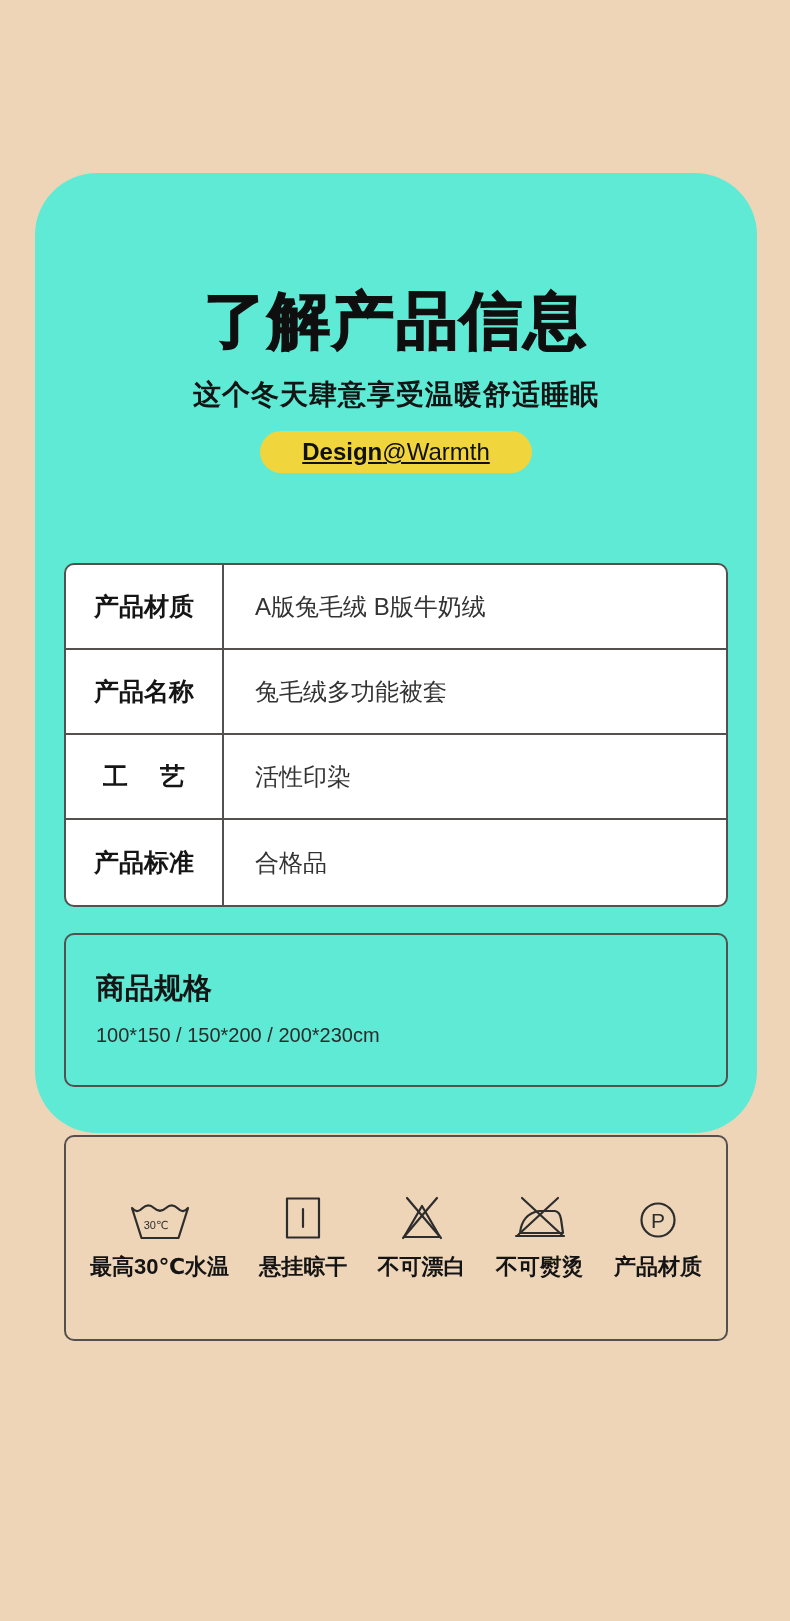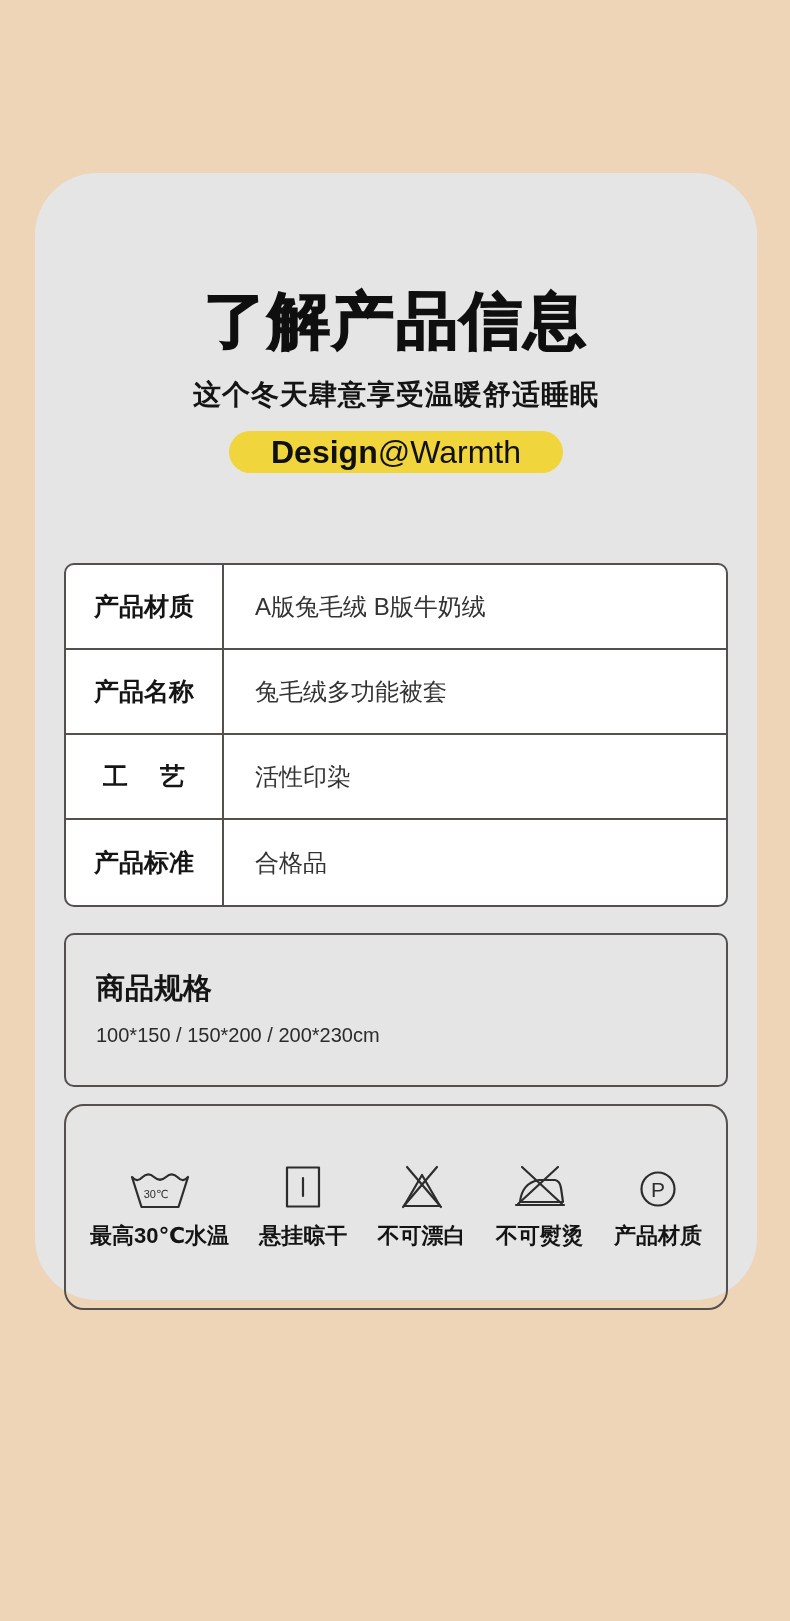--- a/index.html
+++ b/index.html
@@ -8,22 +8,22 @@
     height: 1621px;
     background: #eed5b8;
     position: relative;
     font-family: "Liberation Sans", "DejaVu Sans", sans-serif;
   }
   .card {
     position: absolute;
     left: 35px;
     top: 173px;
     width: 722px;
-    height: 1127px;
-    background: #e5e5e5;
+    height: 960px;
+    background: #5eead4;
     border-radius: 62px;
     box-sizing: border-box;
     padding: 0 29px;
   }
   .title {
     margin: 117px 0 0 0;
     text-align: center;
     font-size: 62px;
     line-height: 1;
     font-weight: 900;
@@ -40,23 +40,24 @@
     color: #141414;
     letter-spacing: 1px;
   }
   .badge-wrap { display: flex; justify-content: center; margin-top: 22px; }
   .badge {
     height: 42px;
     line-height: 42px;
     padding: 0 42px;
     border-radius: 21px;
     background: #f0d53c;
-    font-size: 32px;
+    font-size: 24px;
     color: #101010;
     white-space: nowrap;
+    text-decoration: underline;
   }
   .badge .b { font-weight: 700; }
 
   .info-table {
     margin-top: 90px;
     border: 2px solid #54504e;
     border-radius: 10px;
     overflow: hidden;
     background: #fff;
   }
@@ -93,25 +94,25 @@
     height: 154px;
     box-sizing: border-box;
     border: 2px solid #54504e;
     border-radius: 10px;
     padding: 34px 30px 0 30px;
   }
   .spec-title { font-size: 29px; font-weight: 700; color: #151515; }
   .spec-value { margin-top: 15px; font-size: 20px; color: #2b2b2b; }
 
   .care-box {
-    margin-top: 17px;
+    margin-top: 48px;
     height: 206px;
     box-sizing: border-box;
     border: 2px solid #54504e;
-    border-radius: 20px;
+    border-radius: 10px;
     display: flex;
     justify-content: space-between;
     align-items: center;
     padding: 0 24px;
   }
   .care-item { display: flex; flex-direction: column; align-items: center; }
   .care-icon {
     height: 46px;
     display: flex;
     align-items: flex-end;

